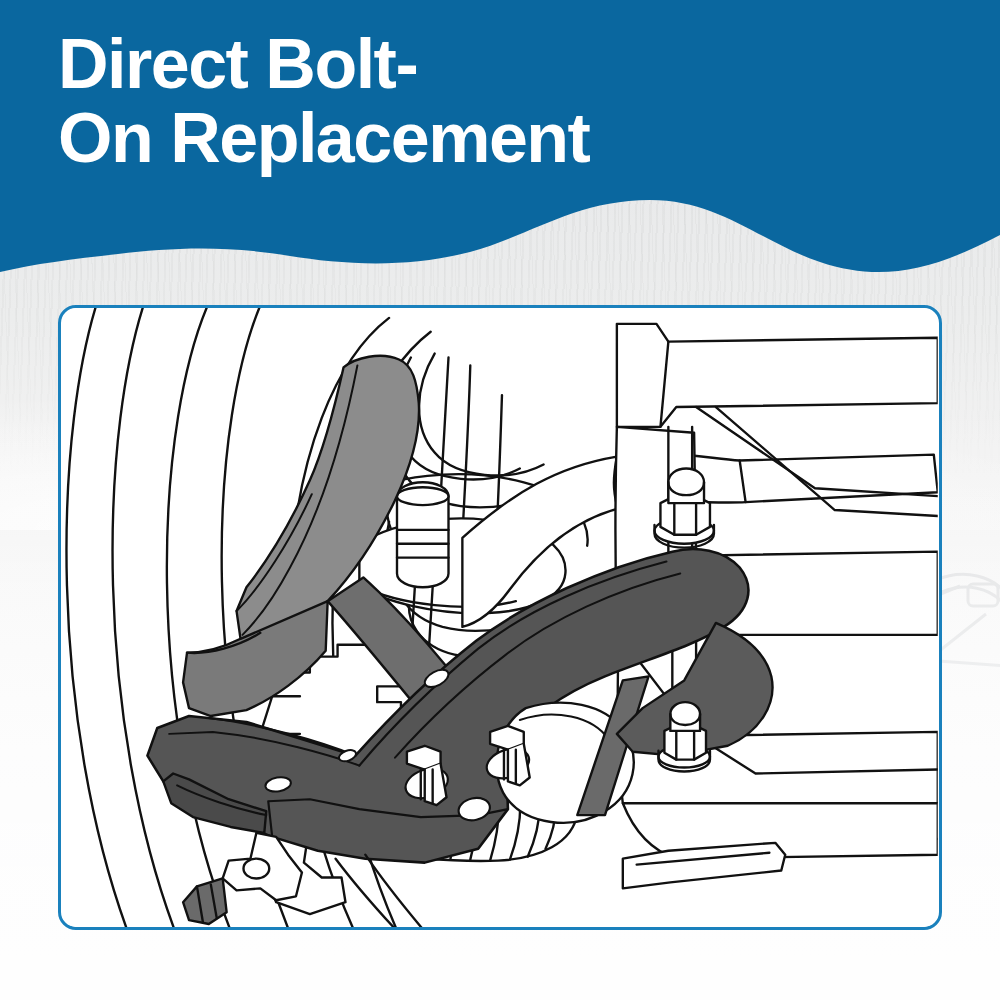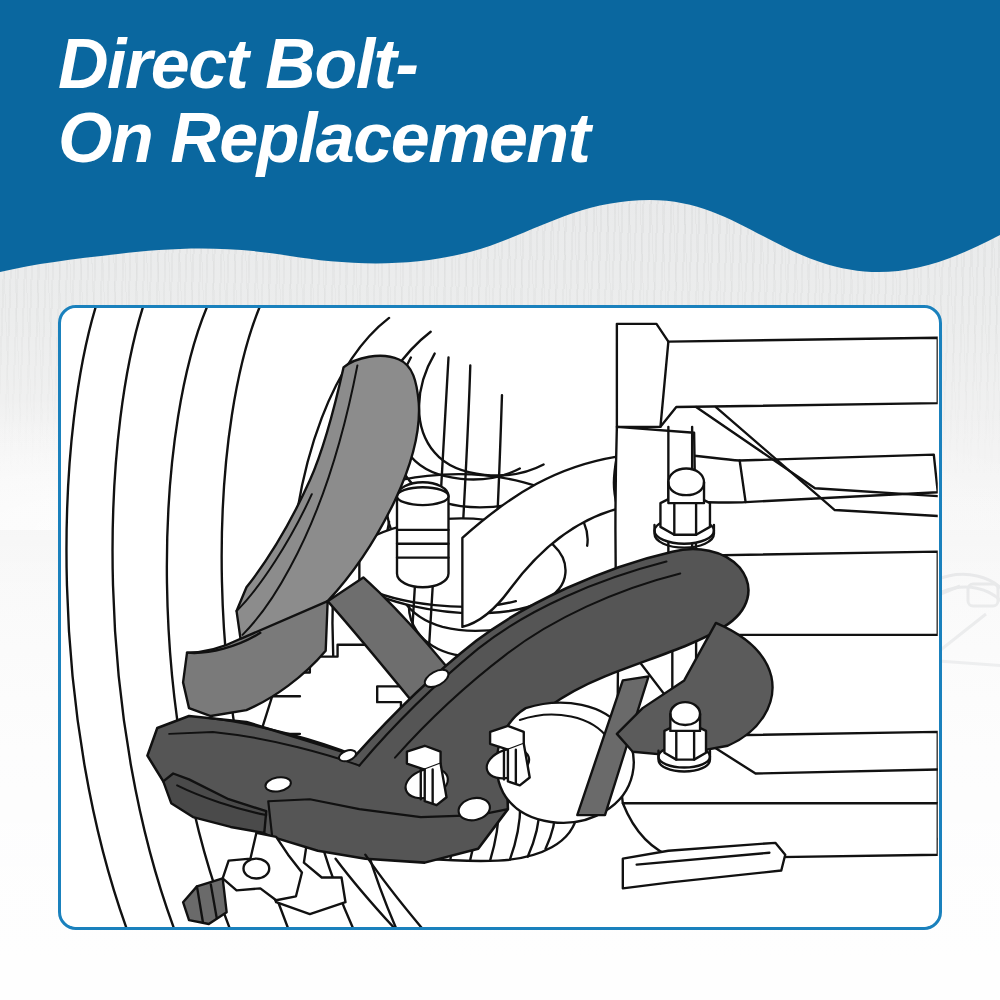--- a/index.html
+++ b/index.html
@@ -47,21 +47,20 @@
   .header{position:absolute;left:0;top:0;width:1000px;height:300px;}
   .header svg{position:absolute;inset:0;}
   .header-title{
     position:absolute;left:58px;top:28px;width:860px;
     color:#ffffff;
     font-weight:bold;
     font-size:70px;
     line-height:1.05;
     letter-spacing:-1.5px;
     white-space:pre-line;
-    font-style:italic;
   }
 
   
   .diagram-card{
     position:absolute;left:58px;top:305px;width:884px;height:625px;
     border:3px solid #1a81bd;border-radius:18px;
     background:#ffffff;
     overflow:hidden;
     box-sizing:border-box;
   }

